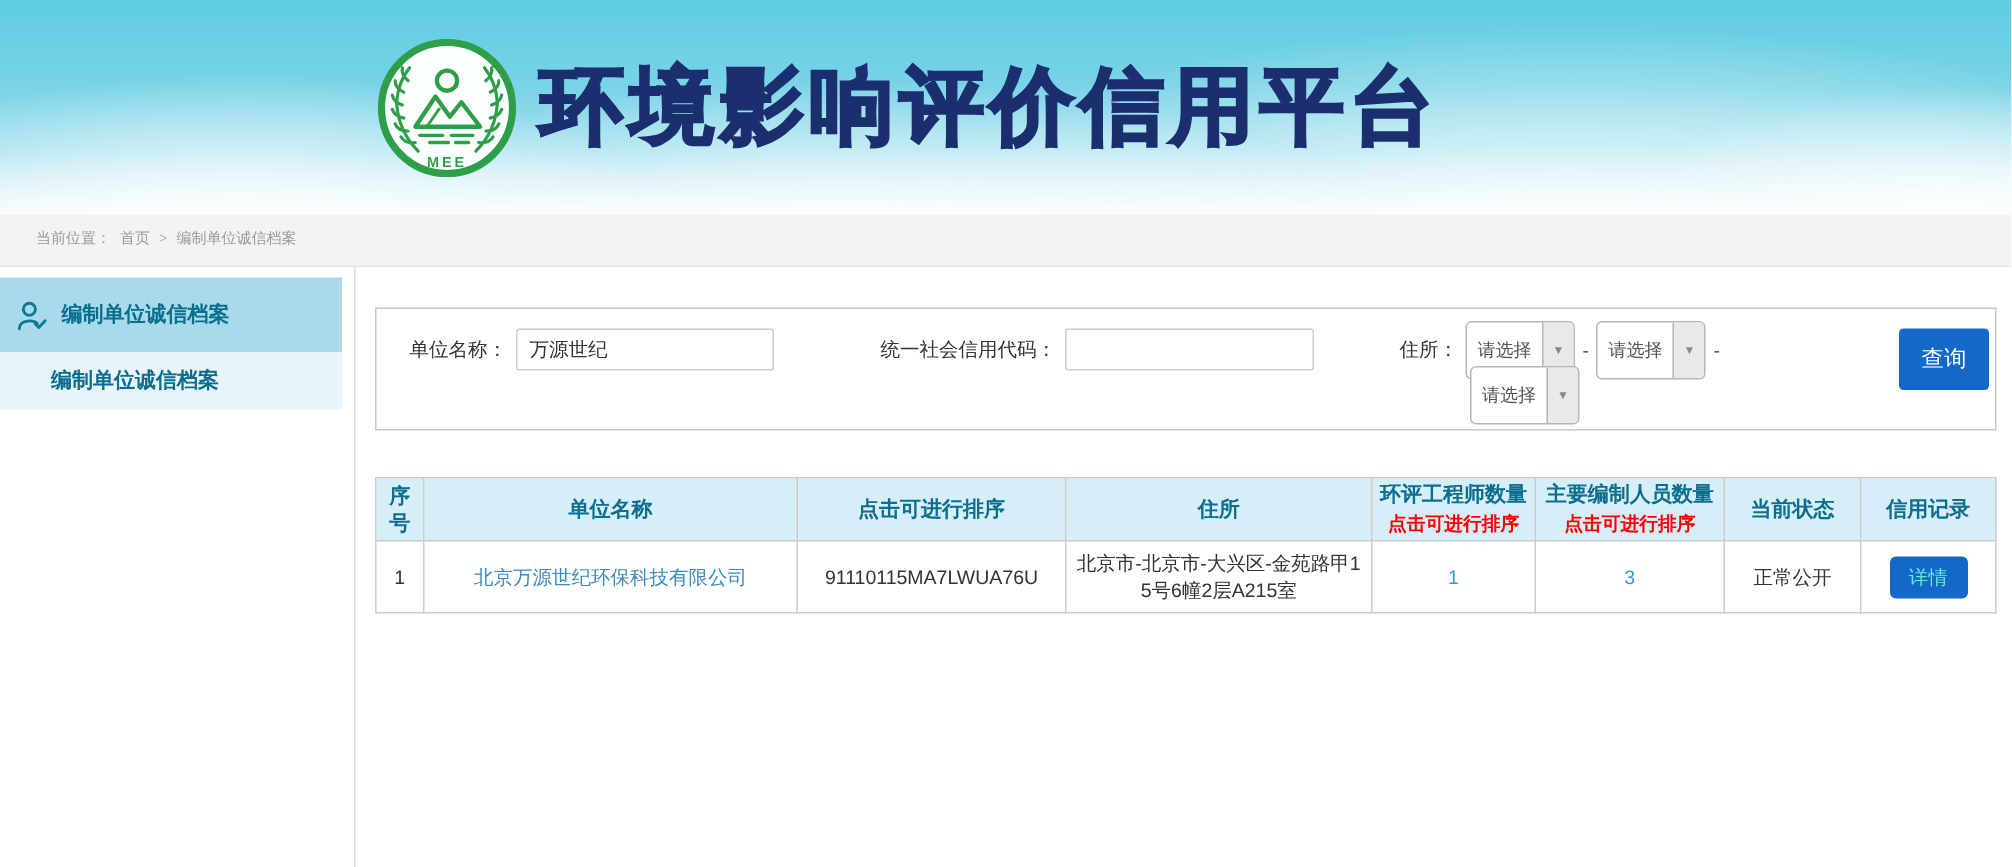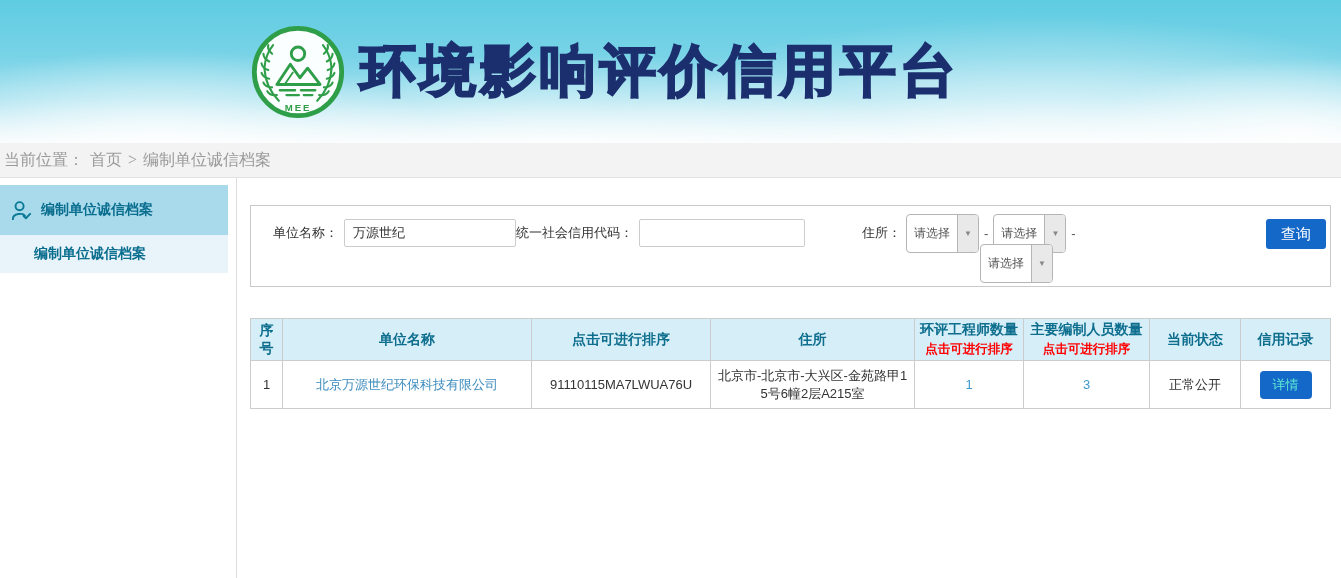--- a/index.html
+++ b/index.html
@@ -30,22 +30,22 @@
     white-space: nowrap;
   }
 
   
   .breadcrumb-bar {
     height: 35px;
     line-height: 34px;
     background: #f3f3f3;
     border-bottom: 1px solid #e3e3e3;
     color: #9a9a9a;
-    font-size: 16px;
-    padding-left: 4px;
+    font-size: 10px;
+    padding-left: 24px;
     font-family: Liberation Serif, serif;
   }
   .breadcrumb-bar span { margin-right: 6px; }
   .crumb-link { cursor: pointer; }
 
   
   .layout { display: flex; height: 400px; background: #fff; }
   .sidebar { width: 228px; flex: 0 0 auto; padding-top: 7px; }
   .side-item-active {
     height: 50px;
@@ -81,21 +81,21 @@
   .search-panel {
     position: relative;
     border: 1px solid #c9c9c9;
     height: 82px;
     background: #fff;
     padding-top: 13px;
   }
   .search-row1 { display: flex; align-items: center; padding-left: 22px; height: 28px; }
   .search-row2 { display: flex; align-items: center; padding-left: 729px; height: 26px; margin-top: 3px; }
   .f-label { font-size: 13px; color: #333; white-space: nowrap; }
-  .lbl-code { }
+  .lbl-code { margin-left: 71px; }
   .lbl-addr { margin-left: 57px; }
   .text-input {
     width: 172px; height: 28px;
     border: 1px solid #ccc; border-radius: 2px;
     font-size: 13px; color: #333;
     padding: 12px 8px; margin-left: 6px;
     outline: none; font-family: inherit;
   }
   .input-code { width: 166px; }
   .select {
@@ -109,21 +109,21 @@
   .select-text { flex: 1; font-size: 12px; color: #555; padding-left: 7px; white-space: nowrap; }
   .select-arrow {
     width: 21px; height: 100%;
     background: #e9e9e9; border-left: 1px solid #b5b5b5;
     display: flex; align-items: center; justify-content: center;
     font-size: 8px; color: #888;
   }
   .dash { margin-left: 5px; color: #555; font-size: 13px; }
   .query-btn {
     position: absolute; top: 13px; right: 4px;
-    width: 60px; height: 30px;
+    width: 60px; height: 41px;
     background: #1468c8; color: #fff;
     border: none; border-radius: 3px;
     font-size: 15px; cursor: pointer;
     font-family: inherit;
   }
 
   
   .result-table {
     margin-top: 31px;
     width: 1080px;

